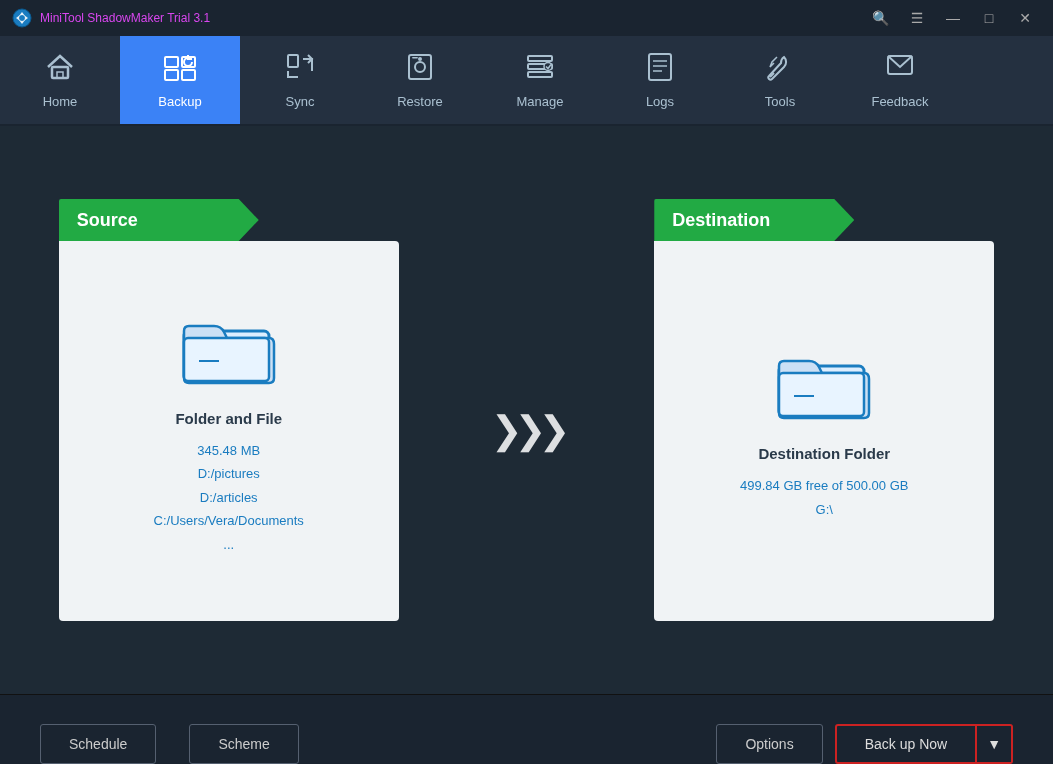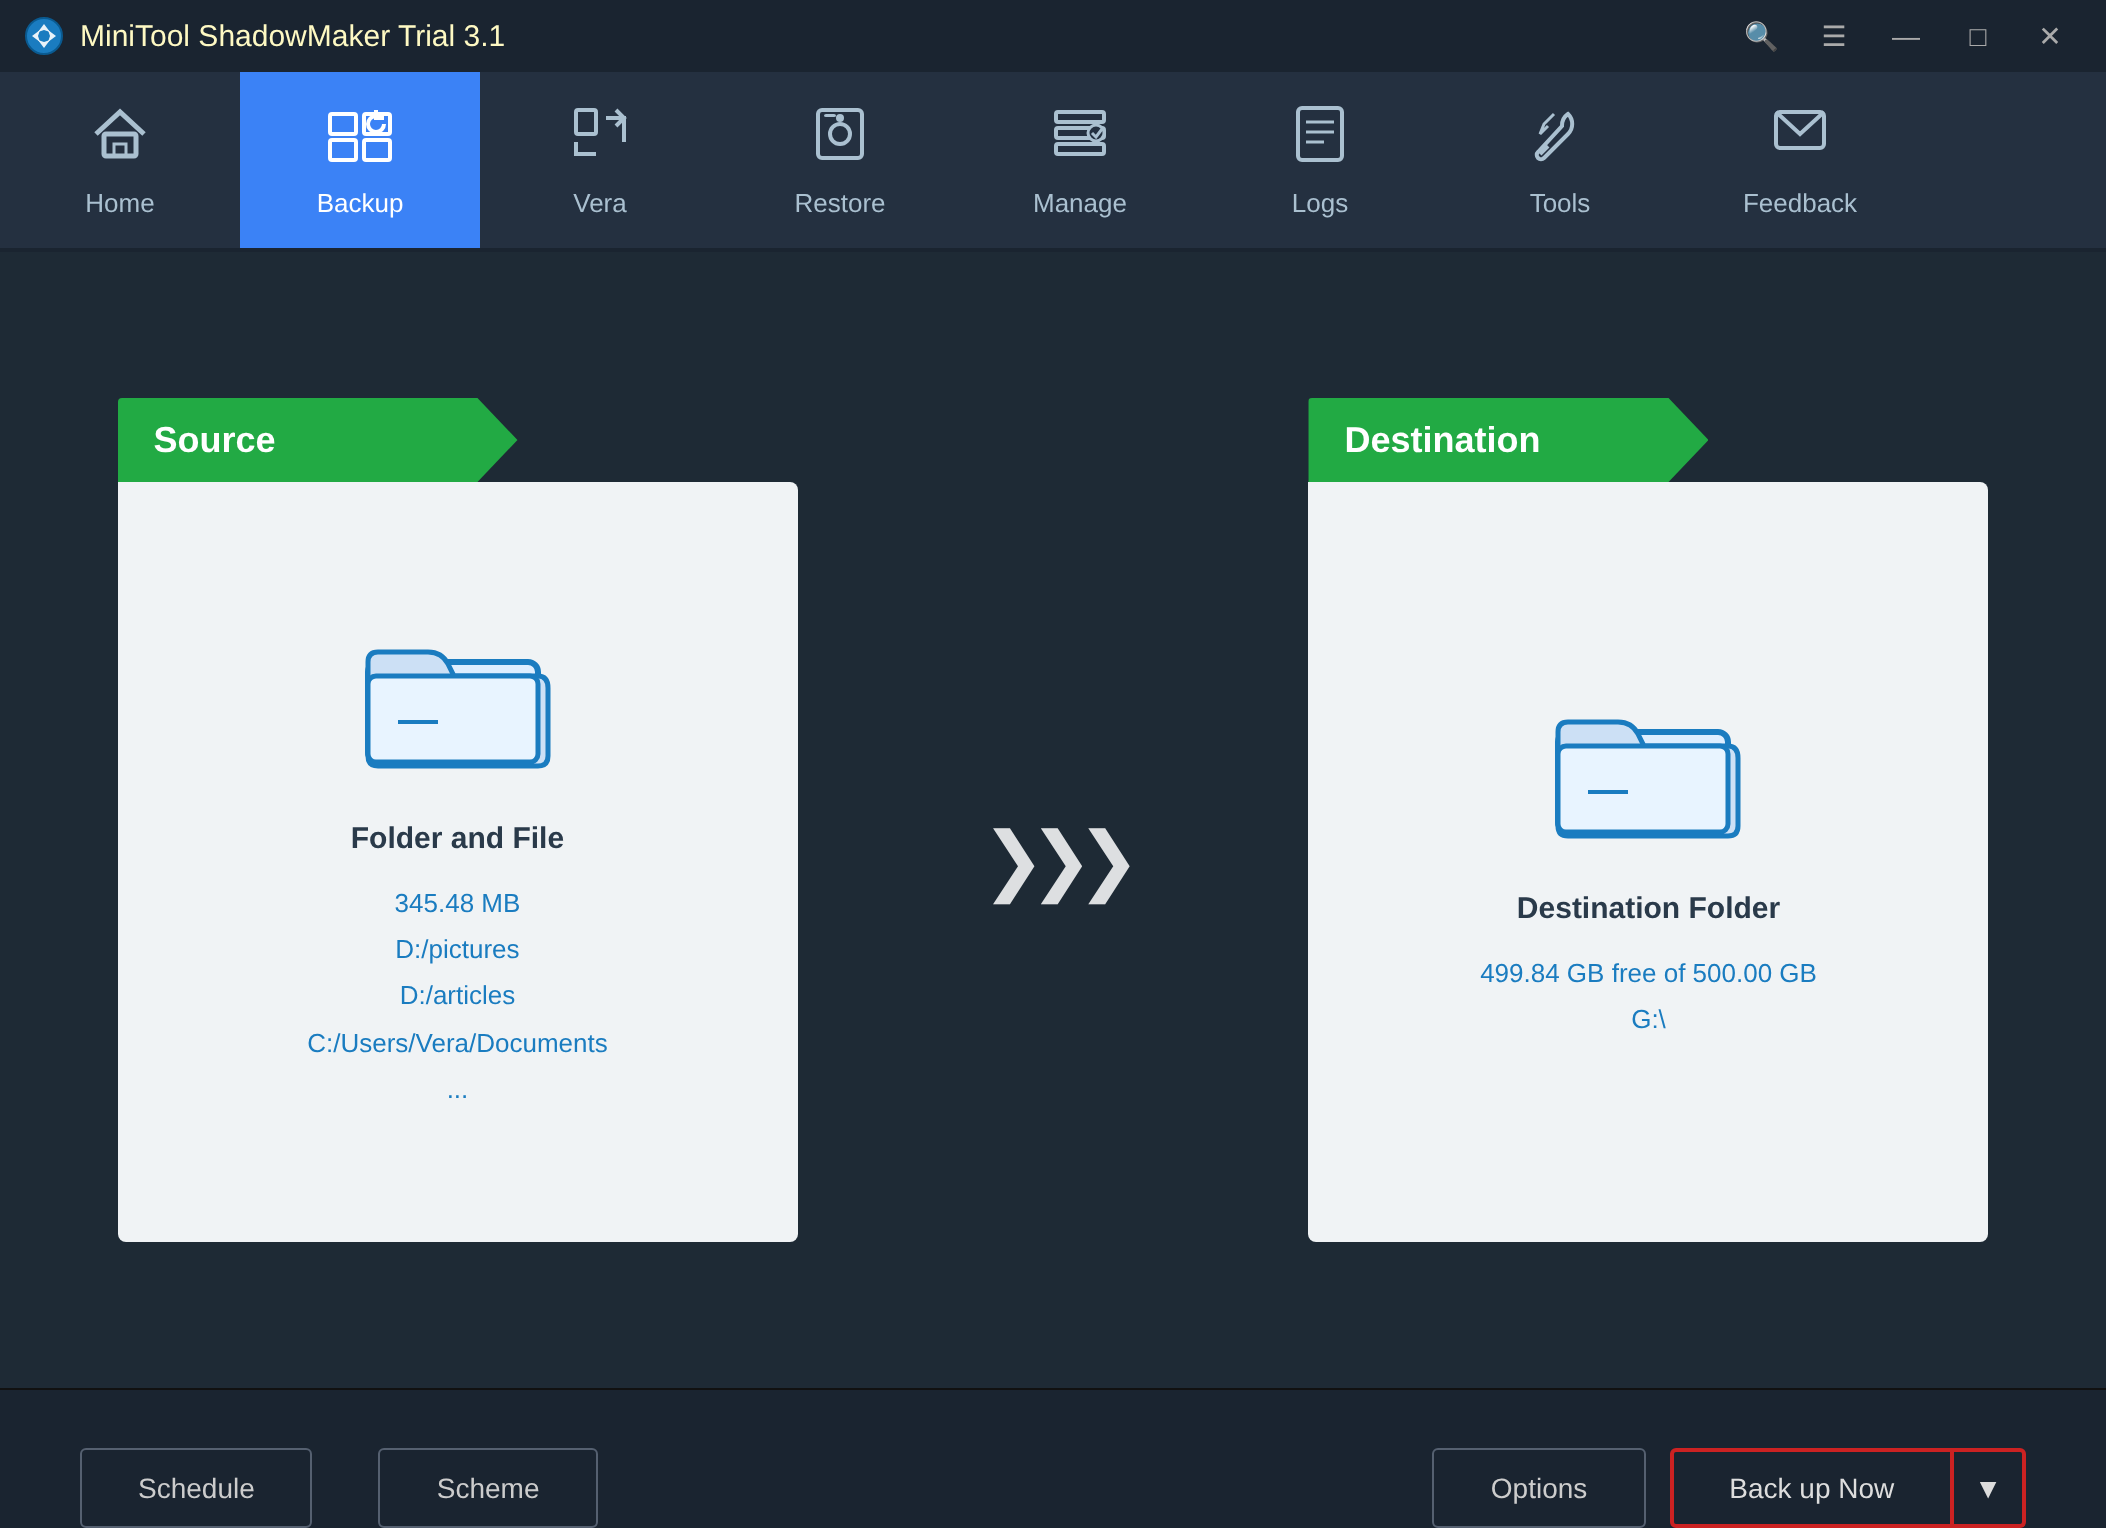--- a/index.html
+++ b/index.html
@@ -19,22 +19,22 @@
       display: flex;
       align-items: center;
       padding: 0 12px;
       user-select: none;
     }
     #titlebar .logo {
       width: 20px; height: 20px;
       margin-right: 8px;
     }
     #titlebar .title-text {
-      font-size: 15px;
-      color: #fef9c3;
+      font-size: 12px;
+      color: #d946ef;
       flex: 1;
     }
     #titlebar .win-controls {
       display: flex;
       gap: 4px;
       align-items: center;
     }
     .win-btn {
       width: 32px; height: 24px;
       display: flex; align-items: center; justify-content: center;
@@ -269,21 +269,21 @@
 
   <div class="nav-item">
     <div class="nav-icon">
       <svg width="32" height="32" viewBox="0 0 32 32" fill="none">
         <rect x="4" y="4" width="10" height="12" rx="1" stroke="#aac0d0" stroke-width="2" fill="none"></rect>
         <path d="M19 8 L28 8 L28 20" stroke="#aac0d0" stroke-width="2" fill="none"></path>
         <polyline points="24,4 28,8 24,12" stroke="#aac0d0" stroke-width="2" fill="none"></polyline>
         <path d="M4 20 L4 26 L14 26" stroke="#aac0d0" stroke-width="2" fill="none"></path>
       </svg>
     </div>
-    <span class="nav-label">Vera</span>
+    <span class="nav-label">Sync</span>
   </div>
 
   <div class="nav-item">
     <div class="nav-icon">
       <svg width="32" height="32" viewBox="0 0 32 32" fill="none">
         <rect x="5" y="4" width="22" height="24" rx="2" stroke="#aac0d0" stroke-width="2" fill="none"></rect>
         <circle cx="16" cy="16" r="5" stroke="#aac0d0" stroke-width="2" fill="none"></circle>
         <circle cx="16" cy="8" r="2" fill="#aac0d0"></circle>
         <rect x="8" y="6" width="6" height="1.5" fill="#aac0d0" rx="1"></rect>
       </svg>

